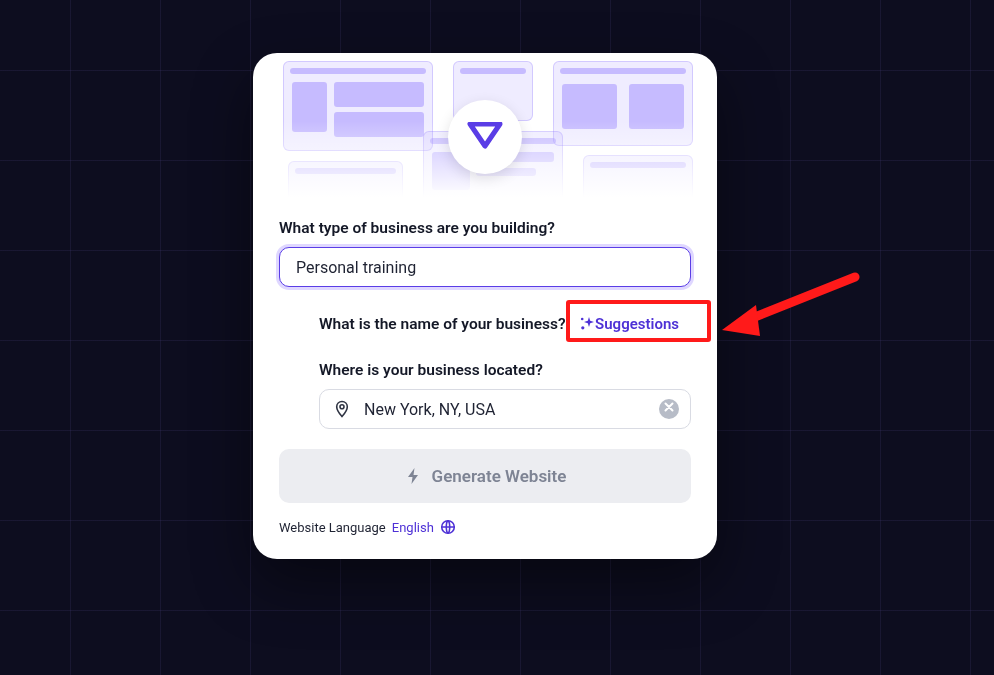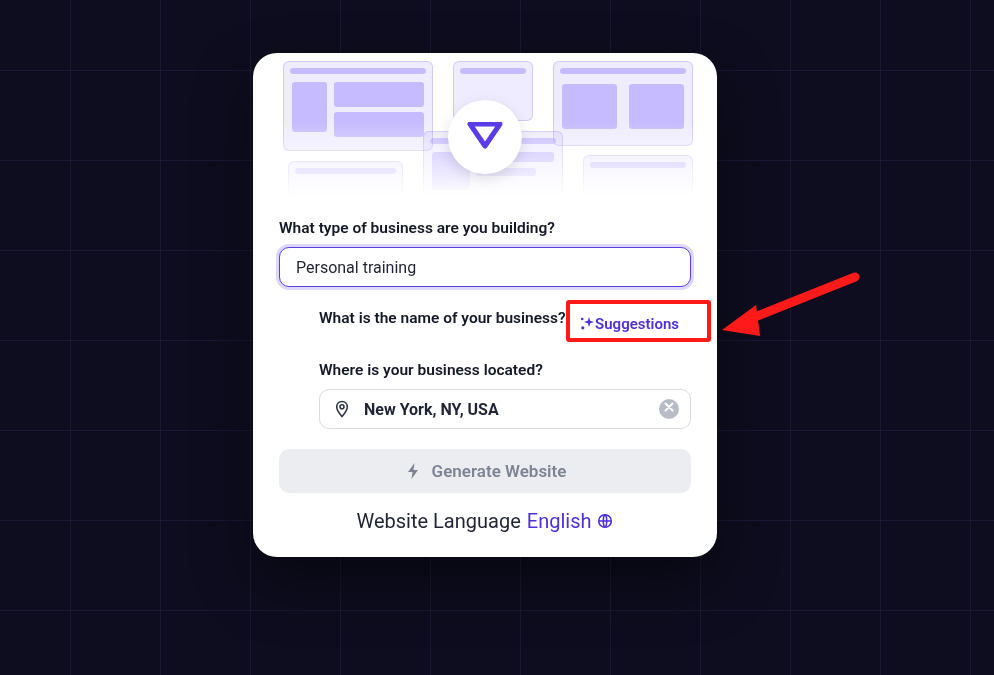--- a/index.html
+++ b/index.html
@@ -71,21 +71,21 @@
       margin-top:10px;
     }
 
     
     .body {
       padding: 0 26px 24px 26px;
     }
 
     .field-block { margin-top:8px; }
     .label-row {
-      display:flex; justify-content:space-between; 
+      display:flex; justify-content:space-between; align-items:center;
       margin-bottom:10px;
     }
     .label {
       font-size:15.5px;
       font-weight:600;
       color:#141827;
     }
 
     .text-input {
       width:100%;
@@ -117,52 +117,52 @@
 
     .location-wrap {
       position:relative;
       width:100%;
     }
     .pin-icon {
       position:absolute; left:14px; top:50%; transform:translateY(-50%);
       color:#2f3443;
       display:flex;
     }
-    .loc-input { padding-left:44px; padding-right:58px;font-weight:bold; }
+    .loc-input { padding-left:44px; padding-right:58px; }
     .clear-btn {
       position:absolute; right:12px; top:50%; transform:translateY(-50%);
       width:20px; height:20px;
       border:none; border-radius:50%;
       background:#b7bcc7;
       color:#fff;
       font-size:11px; line-height:20px; text-align:center;
       cursor:pointer;
       padding:0;
     }
 
     .gen-btn {
       margin-top:20px;
       width:100%;
-      height:44px;
+      height:54px;
       border:none;
       border-radius:10px;
       background:#ecedf1;
       color:#7e8494;
       font-size:17px;
       font-weight:600;
       display:flex; align-items:center; justify-content:center; gap:10px;
       cursor:pointer;
     }
 
     .lang-row {
       margin-top:16px;
       text-align:center;
-      font-size:20px;
+      font-size:13px;
       color:#1f2333;
-      display:flex; align-items:center; justify-content:center; gap:6px;
+      display:flex; align-items:center; justify-content:flex-start; gap:6px;
     }
     .lang-link { color:#4e31d6; font-weight:400; }
 
     
     .annot-box{
       position:absolute;
       left:566px; top:300px;
       width:145px; height:42px;
       border:4px solid #ff1a1a;
       border-radius:3px;

